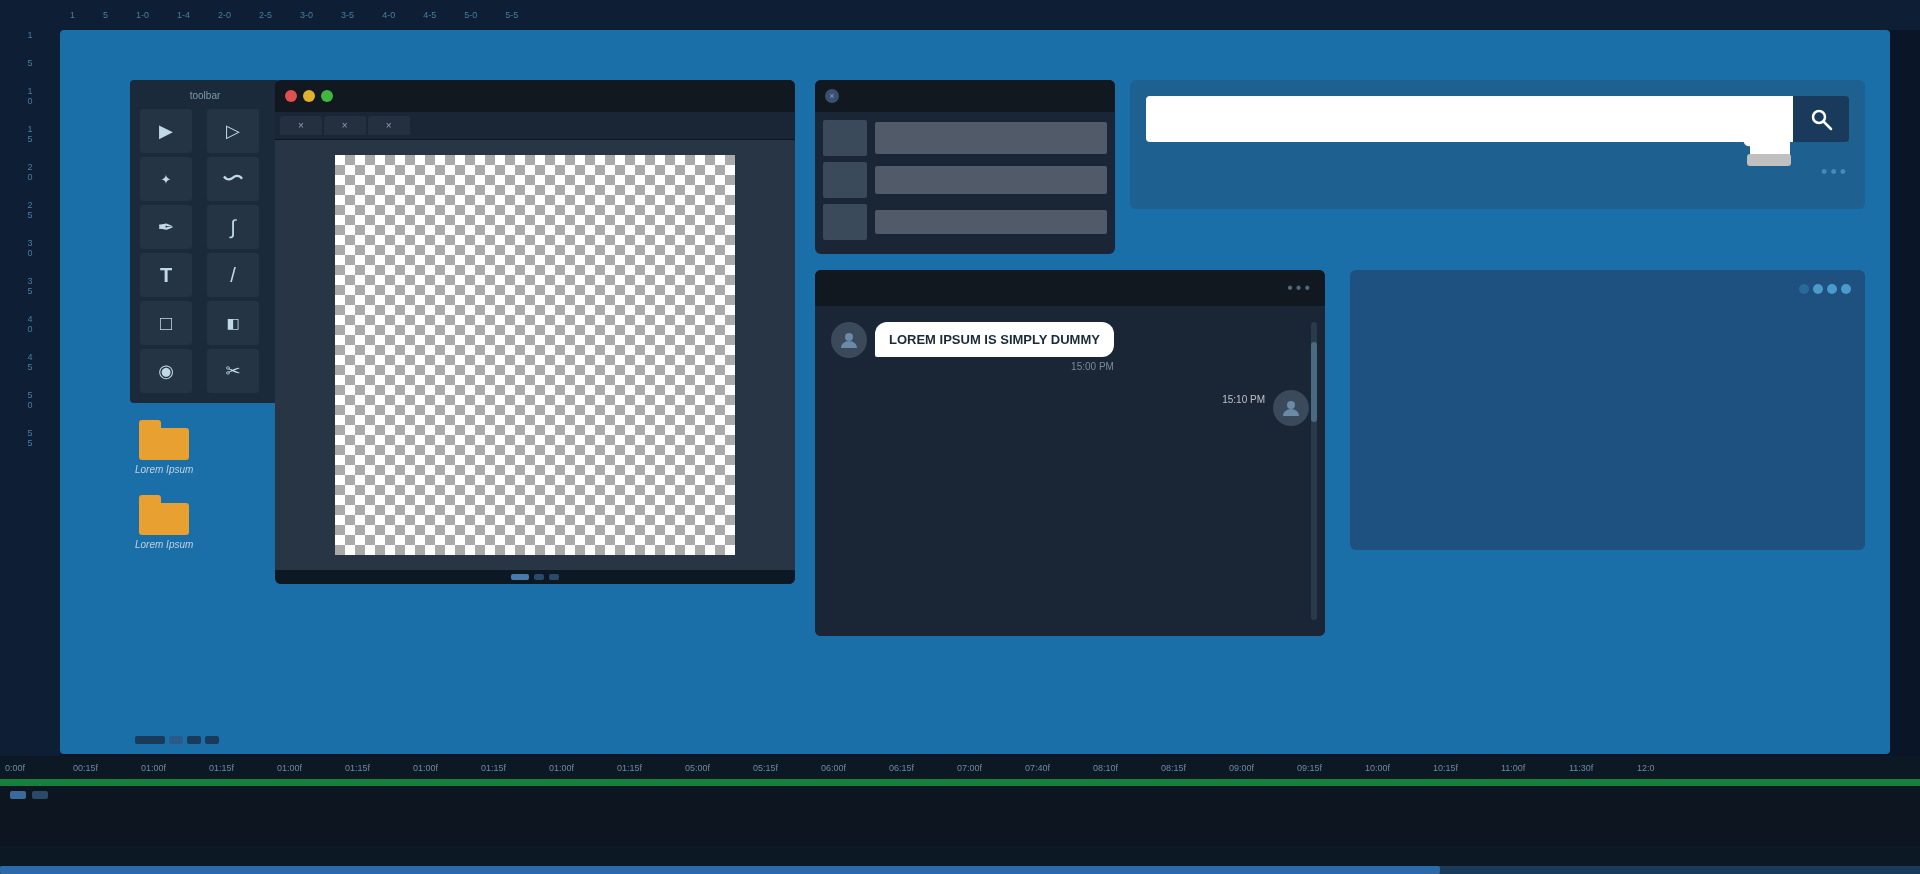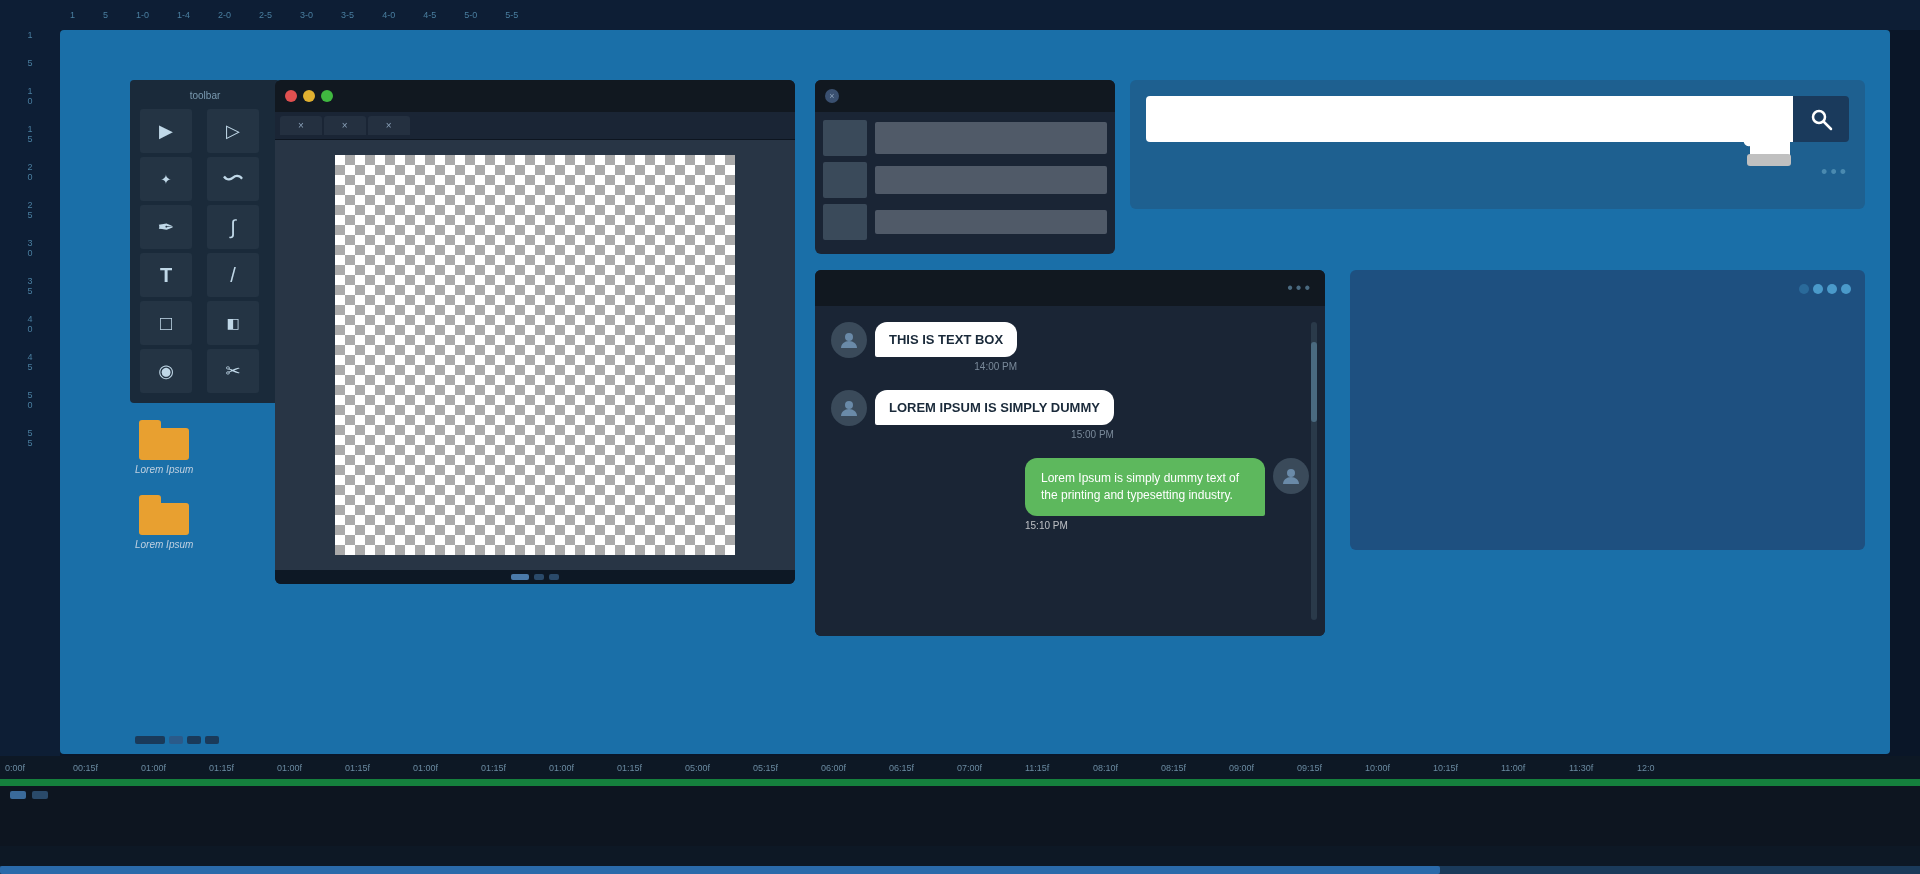--- a/index.html
+++ b/index.html
@@ -646,34 +646,20 @@
 
   <div class="window-chat">
     <div class="chat-titlebar">
       <span class="chat-dots">•••</span>
     </div>
     <div class="chat-body">
       <div class="chat-scroll">
         <div class="chat-scroll-thumb"></div>
       </div>
 
-      <div class="message-row">
-        <div class="avatar-small">
-          <svg width="20" height="20" viewBox="0 0 20 20" fill="#6a8aa8">
-            <circle cx="10" cy="7" r="4"></circle>
-            <path d="M2 18c0-4 3.6-7 8-7s8 3 8 7" fill="#6a8aa8"></path>
-          </svg>
-        </div>
-        <div>
-          <div class="bubble">
-            <div class="bubble-text">THIS IS TEXT BOX</div>
-          </div>
-          <div class="bubble-time">14:00 PM</div>
-        </div>
-      </div>
 
       <div class="message-row">
         <div class="avatar-small">
           <svg width="20" height="20" viewBox="0 0 20 20" fill="#6a8aa8">
             <circle cx="10" cy="7" r="4"></circle>
             <path d="M2 18c0-4 3.6-7 8-7s8 3 8 7" fill="#6a8aa8"></path>
           </svg>
         </div>
         <div>
           <div class="bubble">
@@ -684,23 +670,20 @@
       </div>
 
       <div class="message-row message-right">
         <div class="avatar-small">
           <svg width="20" height="20" viewBox="0 0 20 20" fill="#6a8aa8">
             <circle cx="10" cy="7" r="4"></circle>
             <path d="M2 18c0-4 3.6-7 8-7s8 3 8 7" fill="#6a8aa8"></path>
           </svg>
         </div>
         <div>
-          <div class="bubble-green">
-            <div class="bubble-green-text">Lorem Ipsum is simply dummy text of the printing and typesetting industry.</div>
-          </div>
           <div class="bubble-green-time">15:10 PM</div>
         </div>
       </div>
 
     </div>
   </div>
 
   <div class="side-panel">
     <div class="dot-row side-panel-dots">
       <div class="sdot"></div>
@@ -722,21 +705,21 @@
     <div class="timeline-label">01:15f</div>
     <div class="timeline-label">01:00f</div>
     <div class="timeline-label">01:15f</div>
     <div class="timeline-label">01:00f</div>
     <div class="timeline-label">01:15f</div>
     <div class="timeline-label">05:00f</div>
     <div class="timeline-label">05:15f</div>
     <div class="timeline-label">06:00f</div>
     <div class="timeline-label">06:15f</div>
     <div class="timeline-label">07:00f</div>
-    <div class="timeline-label">11:15f</div>
+    <div class="timeline-label">07:40f</div>
     <div class="timeline-label">08:10f</div>
     <div class="timeline-label">08:15f</div>
     <div class="timeline-label">09:00f</div>
     <div class="timeline-label">09:15f</div>
     <div class="timeline-label">10:00f</div>
     <div class="timeline-label">10:15f</div>
     <div class="timeline-label">11:00f</div>
     <div class="timeline-label">11:30f</div>
     <div class="timeline-label">12:0</div>
   </div>

